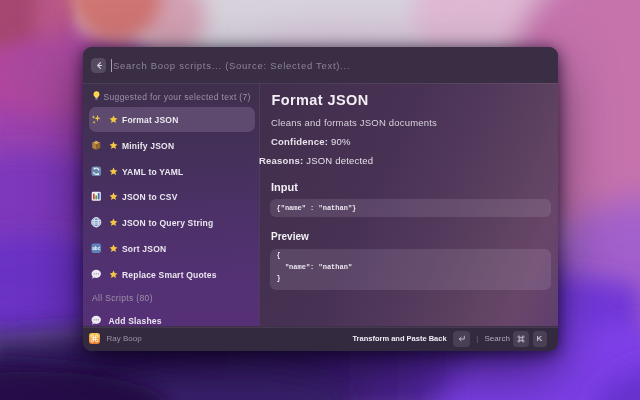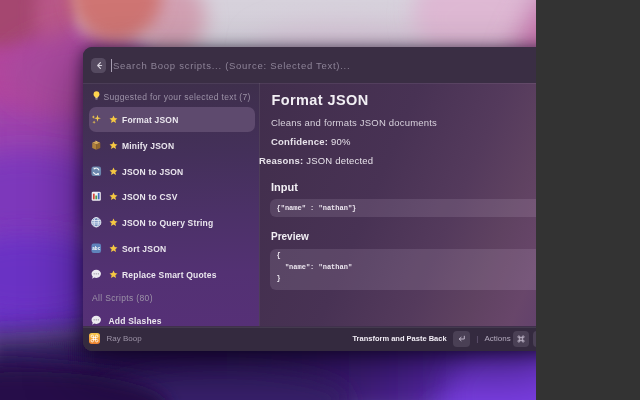--- a/index.html
+++ b/index.html
@@ -1,14 +1,14 @@
 <!DOCTYPE html>
 <html><head><meta charset="utf-8"><style>
 html,body{margin:0;padding:0;width:640px;height:400px;overflow:hidden;background:#333;font-family:"Liberation Sans",sans-serif}
-#stage{position:relative;width:536px;height:400px;overflow:hidden}
+#stage{position:relative;width:640px;height:400px;overflow:hidden}
 #wall{position:absolute;left:0;top:0}
 #win{position:absolute;left:83px;top:47px;width:475px;height:304px;border-radius:9px;overflow:hidden;
  box-shadow:0 22px 55px rgba(10,0,25,.55),0 6px 18px rgba(10,0,25,.4),0 0 14px rgba(25,8,45,.45);
  background:#40304c}
 #topbar{position:absolute;left:0;top:0;width:475px;height:36px;background:#3a2e44}
 #backbtn{position:absolute;left:8px;top:11px;width:15px;height:15px;border-radius:4.5px;background:#554a60}
 #caret{position:absolute;left:28.2px;top:12px;width:1px;height:12.5px;background:#a89fb3}
 #ph{position:absolute;left:30px;top:0;height:36px;line-height:37px;font-size:9.5px;letter-spacing:.72px;color:#8e8498}
 #leftp{position:absolute;left:0;top:36px;width:176px;height:243px;
  background:linear-gradient(178deg,#3e2f4b 0%,#44305a 30%,#4c3168 55%,#533173 78%,#563077 100%)}
@@ -145,21 +145,21 @@
   <svg class="ic" viewBox="0 0 12 12">
           <rect x="0.5" y="0.5" width="11" height="11" rx="2.6" fill="#6b86ad"></rect>
           <path d="M9.2 5 A3.3 3.3 0 0 0 3.7 3.3" stroke="#f4f6f9" stroke-width="1.25" fill="none"></path>
           <path d="M2.9 1.4 L3.2 4.1 L5.7 3.2 Z" fill="#f4f6f9"></path>
           <path d="M2.8 7 A3.3 3.3 0 0 0 8.3 8.7" stroke="#f4f6f9" stroke-width="1.25" fill="none"></path>
           <path d="M9.1 10.6 L8.8 7.9 L6.3 8.8 Z" fill="#f4f6f9"></path>
         </svg>
   <svg class="st" viewBox="0 0 12 12">
           <path d="M6 0.7 L7.6 4.1 L11.3 4.5 L8.5 7 L9.3 10.7 L6 8.8 L2.7 10.7 L3.5 7 L0.7 4.5 L4.4 4.1 Z" fill="#f5c742"></path>
         </svg>
-  <div class="lbl">JSON to JSON</div>
+  <div class="lbl">YAML to YAML</div>
  </div>
 
  <div class="row" style="top:137.4px">
   <svg class="ic" viewBox="0 0 12 12">
           <rect x="0.8" y="0.8" width="10.4" height="10.4" rx="1.6" fill="#f1eff3"></rect>
           <rect x="2.2" y="3" width="2" height="6.5" fill="#d8453c"></rect>
           <rect x="5" y="5.2" width="2" height="4.3" fill="#4d9e4f"></rect>
           <rect x="7.8" y="2.2" width="2" height="7.3" fill="#3f6fc0"></rect>
         </svg>
   <svg class="st" viewBox="0 0 12 12">
@@ -244,21 +244,21 @@
           <circle cx="8.4" cy="8.4" r="1.35"></circle>
           <rect x="4.7" y="4.7" width="2.6" height="2.6"></rect>
         </g>
       </svg>
  <div class="r" style="left:23.5px;top:287px;font-size:8px;color:#9c93a6">Ray Boop</div>
  <div class="r" style="right:111.4px;top:287px;font-size:7.5px;font-weight:bold;color:#f0ecf4">Transform and Paste Back</div>
  <div class="kc" style="left:369.5px;width:17px"><svg width="17" height="16" viewBox="0 0 17 16">
           <path d="M11.3 5.2 V8 H6.4 M8.1 6.3 L6.2 8 L8.1 9.7" stroke="#c3bacd" stroke-width="0.95" fill="none" stroke-linecap="round" stroke-linejoin="round"></path>
         </svg></div>
  <div class="r" style="left:393.3px;top:286.5px;font-size:8px;color:#6f6280">|</div>
- <div class="r" style="left:401.5px;top:286.5px;font-size:8px;color:#b3aabe">Actions</div>
+ <div class="r" style="left:401.5px;top:286.5px;font-size:8px;color:#b3aabe">Search</div>
  <div class="kc" style="left:430px;width:16px"><svg width="16" height="16" viewBox="0 0 16 16">
           <g stroke="#c3bacd" stroke-width="0.9" fill="none">
             <circle cx="5.9" cy="5.9" r="1.0"></circle>
             <circle cx="10.1" cy="5.9" r="1.0"></circle>
             <circle cx="5.9" cy="10.1" r="1.0"></circle>
             <circle cx="10.1" cy="10.1" r="1.0"></circle>
             <rect x="6.7" y="6.7" width="2.6" height="2.6"></rect>
           </g>
         </svg></div>
  <div class="kc" style="left:449.5px;width:14px;text-align:center;line-height:16px;font-size:8px;font-weight:bold;color:#c3bacd">K</div>

